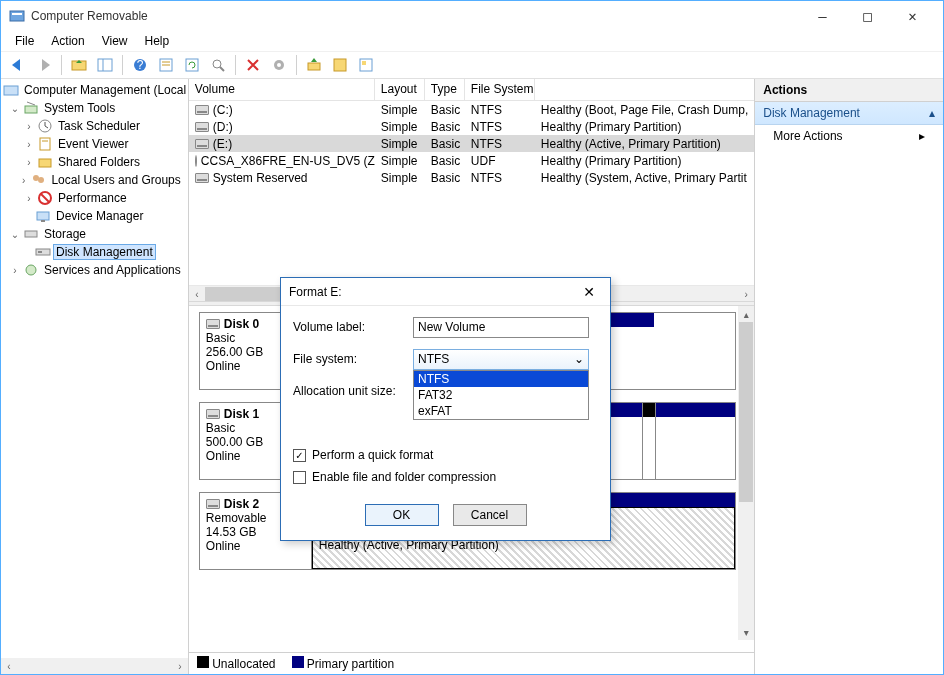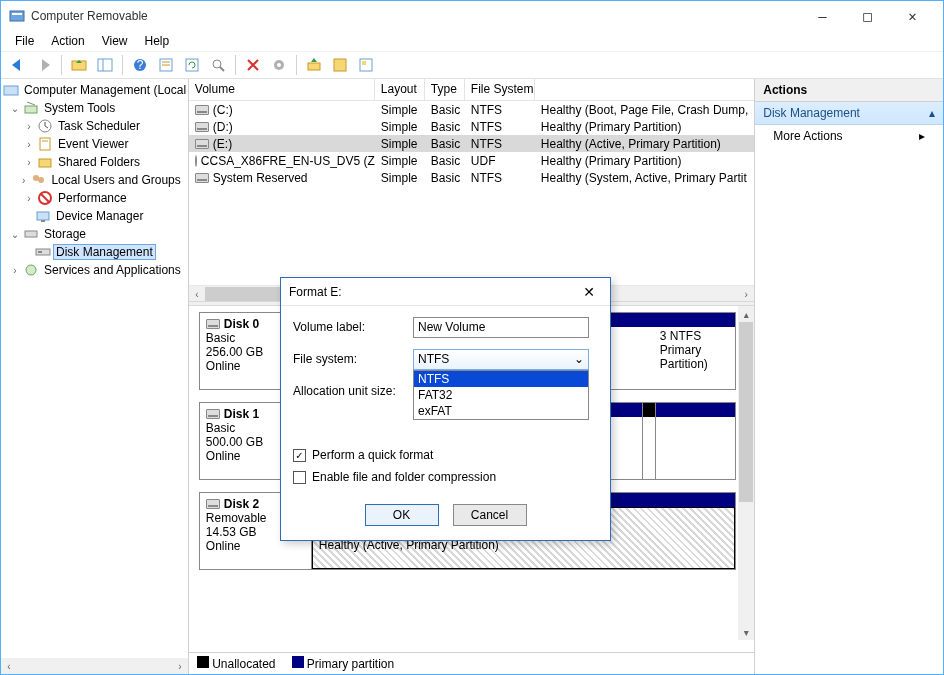--- a/index.html
+++ b/index.html
@@ -399,27 +399,20 @@
               <span>Disk 0</span>
             </b>
           <div>Basic</div>
           <div>256.00 GB</div>
           <div>Online</div>
         </div>
         <div class="part" style="flex:0 0 342px">
           <div class="part-hdr"></div>
           <div class="part-body"></div>
         </div>
-        <div class="part">
-          <div class="part-hdr"></div>
-          <div class="part-body">
-            <div>3 NTFS</div>
-            <div>Primary Partition)</div>
-          </div>
-        </div>
       </div>
 
       <div class="disk-block">
         <div class="disk-info">
           <b>
               <span class="drive-icon"></span>
               <span>Disk 1</span>
             </b>
           <div>Basic</div>
           <div>500.00 GB</div>

